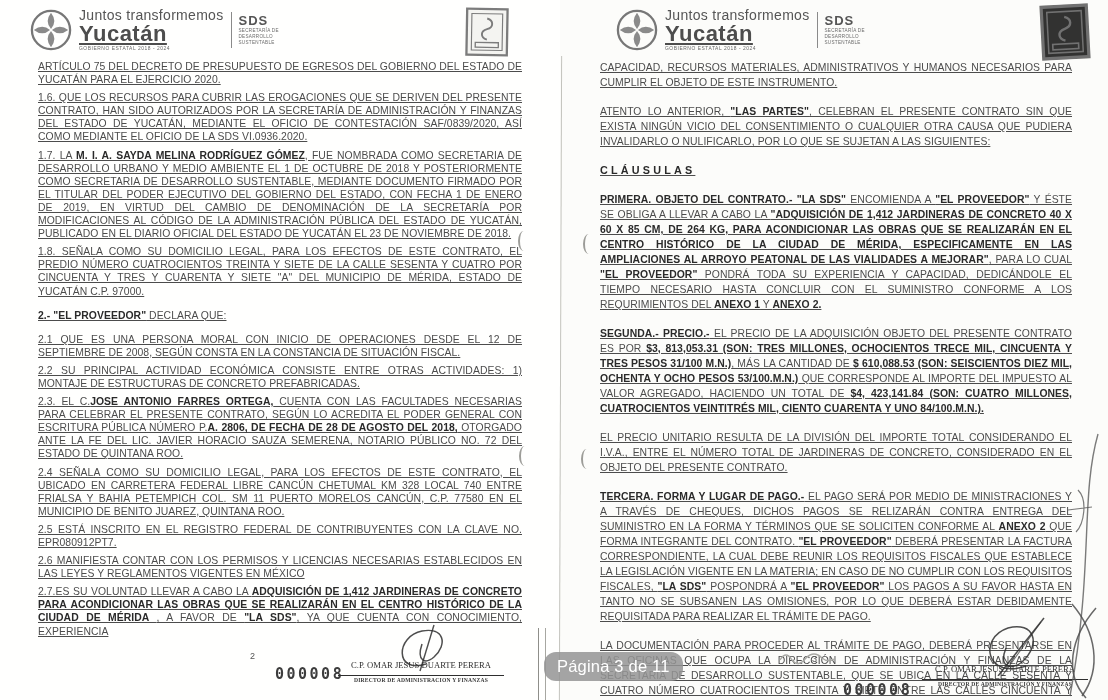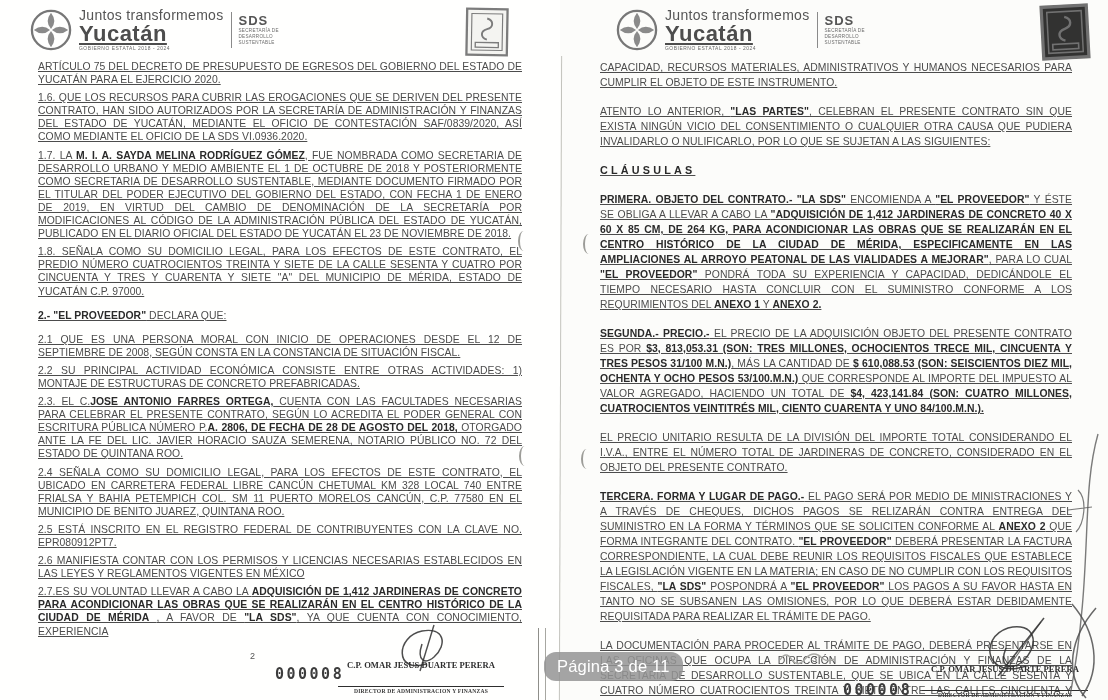--- a/index.html
+++ b/index.html
@@ -42,22 +42,22 @@
   .page.left .pgnum{left:250px;top:651px;}
   .page.right .pgnum{left:252px;top:654px;}
   .folio{position:absolute;font-family:"DejaVu Sans Mono",monospace;font-weight:bold;
          font-size:15px;letter-spacing:2.5px;color:#3d3d3d;}
   .page.left .folio{left:275px;top:665px;}
   .page.right .folio{left:283px;top:681px;}
   .sig-block{position:absolute;text-align:center;}
   .page.left .sig-block{left:338px;top:624px;width:166px;}
   .page.right .sig-block{left:362px;top:616px;width:166px;}
   .sig-scribble{display:block;margin:0 auto -12px auto;}
-  .sig-name{font-family:"Liberation Serif",serif;font-weight:bold;font-size:8.6px;color:#2e2e2e;
-            border-bottom:1.4px solid #2e2e2e;padding-bottom:16px;white-space:nowrap;}
+  .sig-name{font-family:"Liberation Serif",serif;font-weight:normal;font-size:8.6px;color:#2e2e2e;
+            border-bottom:1.4px solid #2e2e2e;padding-bottom:5px;white-space:nowrap;}
   .sig-title{font-family:"Liberation Serif",serif;font-weight:bold;font-size:5.6px;color:#3a3a3a;
              letter-spacing:.2px;margin-top:1px;white-space:nowrap;}
 
   
   .edge-line{position:absolute;background:#c3c3bd;width:1px;}
   .edge-main{left:560px;top:56px;height:644px;transform:rotate(.2deg);}
   .edge-b1{left:538px;top:628px;height:72px;background:#8f8f8a;}
   .edge-b2{left:545px;top:628px;height:72px;background:#a7a7a1;}
   .paren{position:absolute;width:9px;height:20px;border-left:2px solid #7d7d78;
          border-radius:50%/50%;opacity:.75;}

